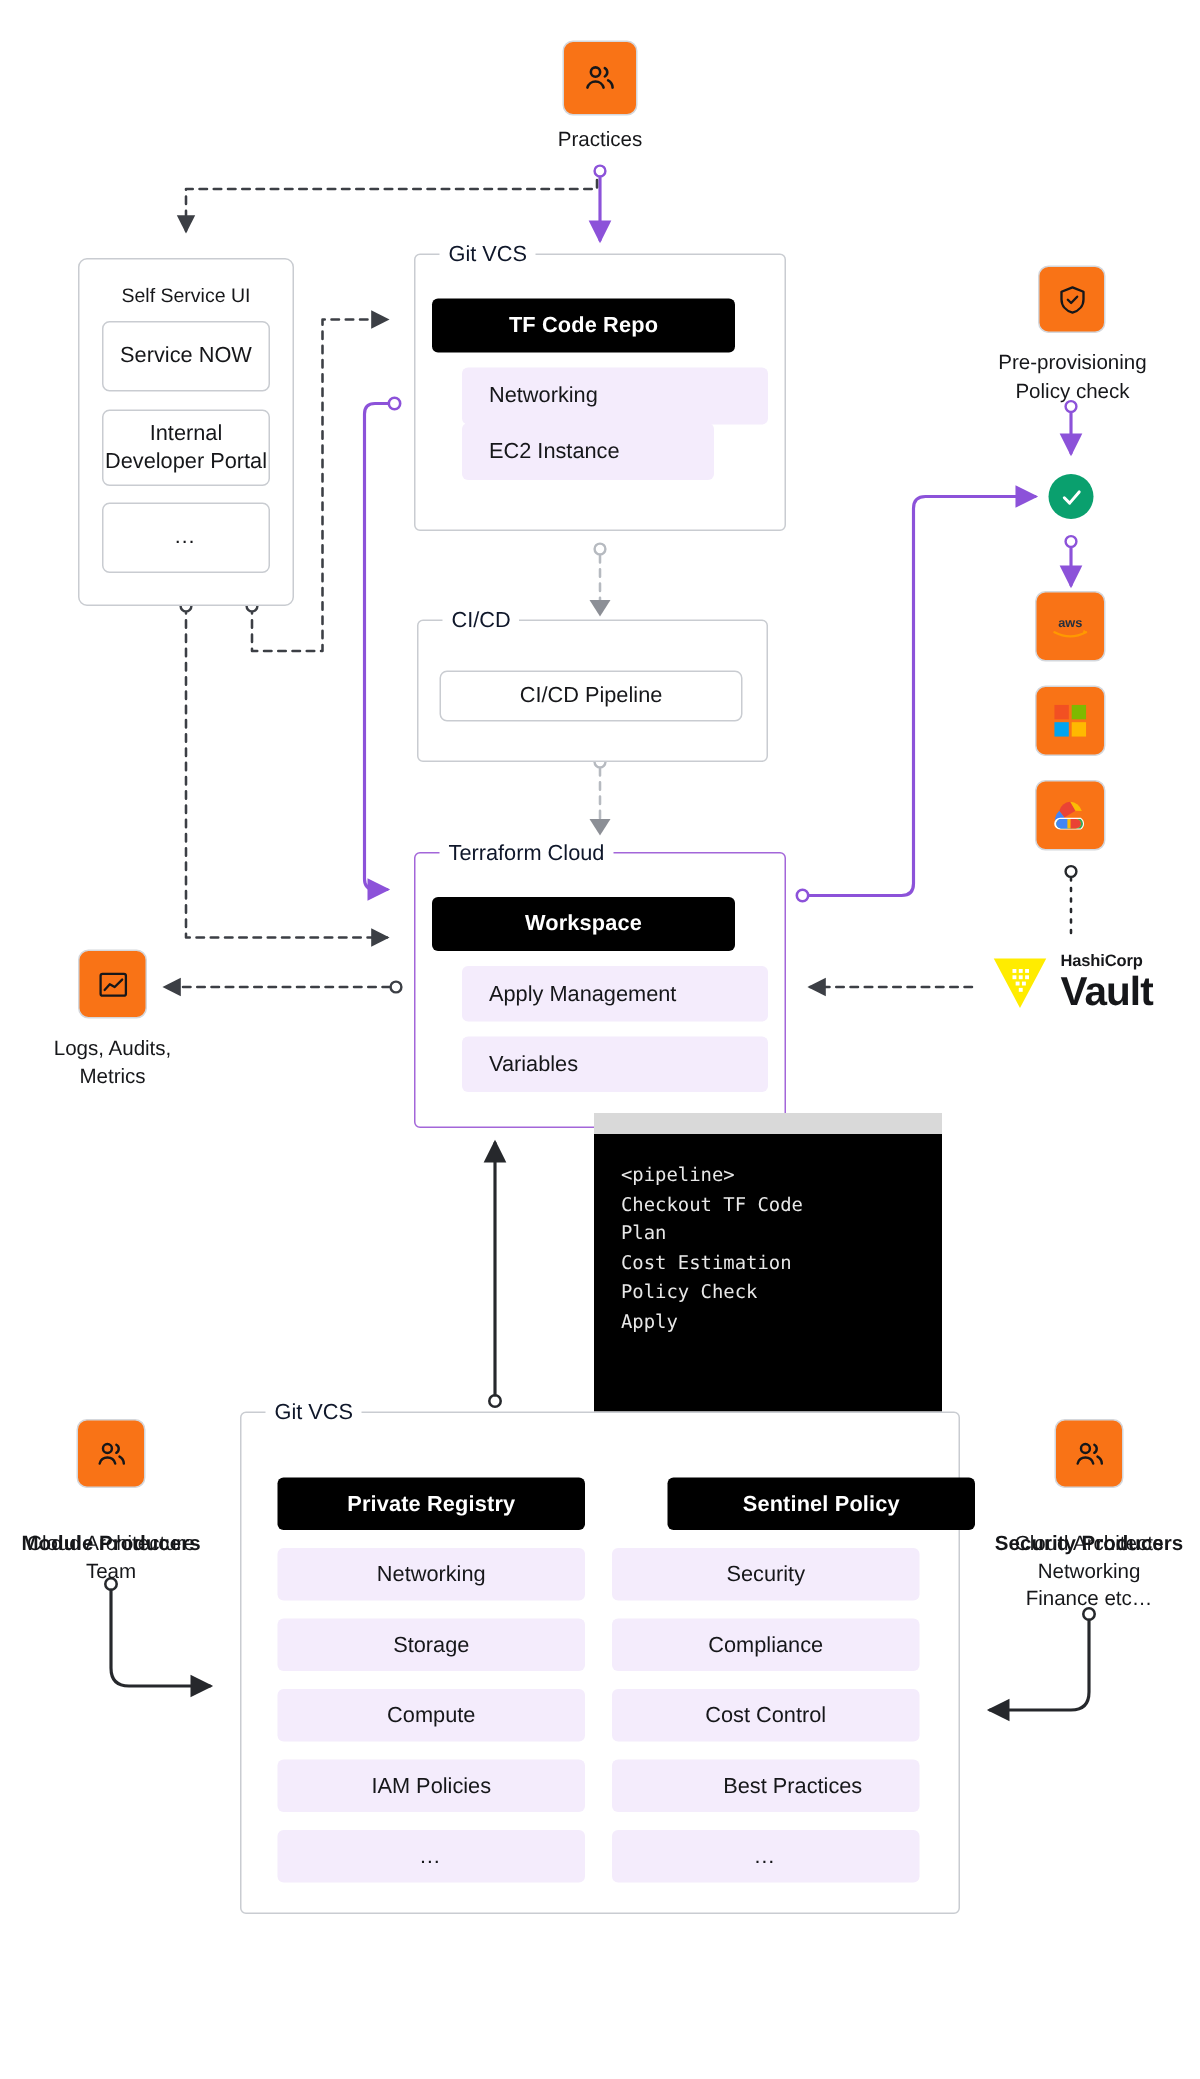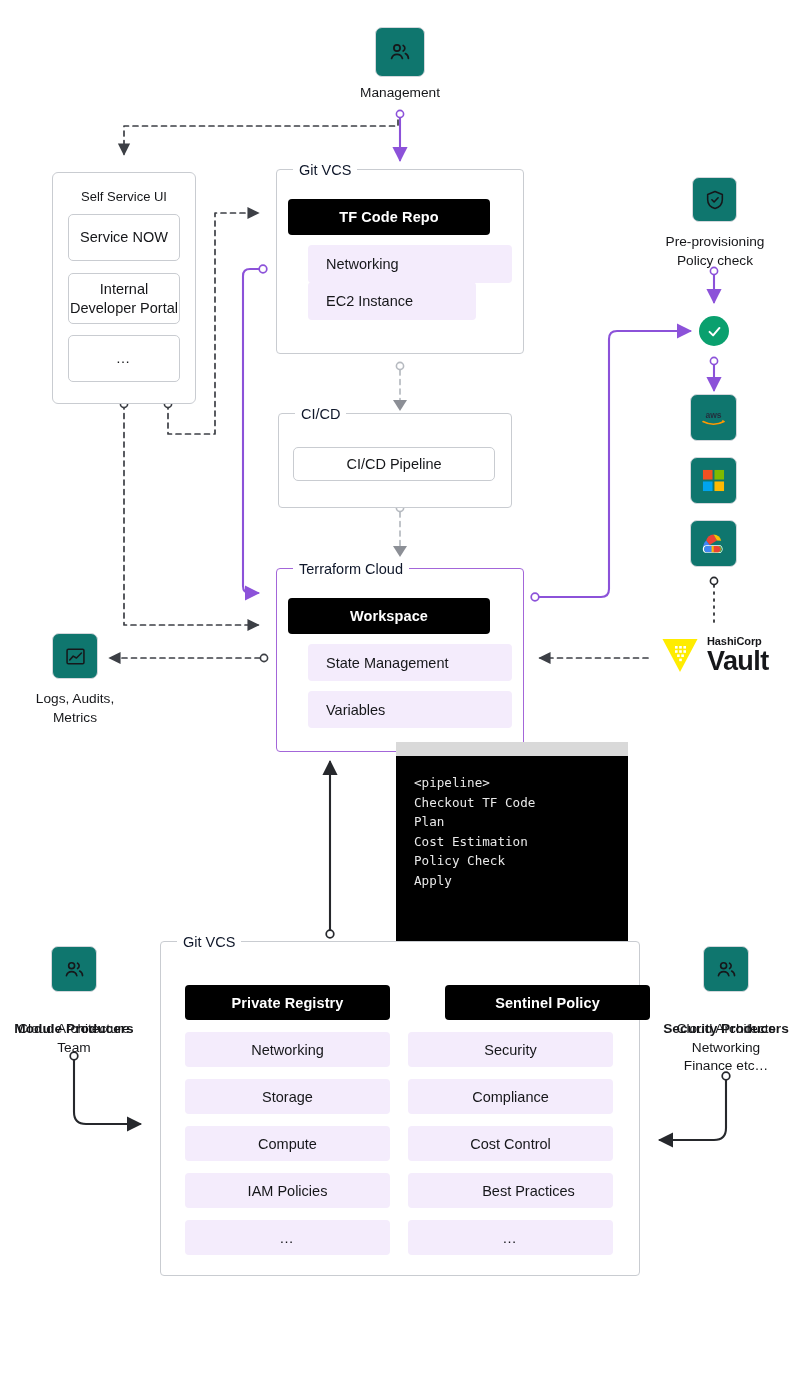--- a/index.html
+++ b/index.html
@@ -38,21 +38,21 @@
   
   .pill-lav{
     position:absolute;box-sizing:border-box;background:#f4ecfc;color:#16171a;
     border-radius:4px;display:flex;align-items:center;
     padding-left:18px;font-size:14.5px;
   }
   .pill-lav.center{justify-content:center;padding-left:0;}
 
   
   .tile{
-    position:absolute;box-sizing:border-box;background:#0f766e;
+    position:absolute;box-sizing:border-box;background:#f97316;
     border:1.3px solid #d4d7dc;border-radius:7px;
     display:flex;align-items:center;justify-content:center;text-align:center;
   }
   .caption{
     position:absolute;text-align:center;font-size:13.7px;line-height:18.5px;
     color:#16171a;white-space:pre-line;
   }
 
   
   .terminal{position:absolute;box-sizing:border-box;}
@@ -145,21 +145,21 @@
 </svg>
 
 <div class="tile" style="left:375px;top:27px;width:50px;height:50px;">
   <svg width="24" height="24" viewBox="0 0 24 24" fill="none" stroke="#16171a" stroke-width="1.7" stroke-linecap="round" stroke-linejoin="round">
     <circle cx="9" cy="8" r="3.1"></circle>
     <path d="M3.6 18.4a5.6 5.6 0 0 1 10.8 0"></path>
     <path d="M15.2 5.4a3.2 3.2 0 0 1 0 5.6"></path>
     <path d="M17.4 13.6a5.7 5.7 0 0 1 3 4.8"></path>
   </svg>
 </div>
-<div class="caption" style="left:330px;top:84px;width:140px;">Management</div>
+<div class="caption" style="left:330px;top:84px;width:140px;">Practices</div>
 
 <div class="card" style="left:52px;top:172px;width:144px;height:232px;display:block;border-radius:6px;">
   <div style="font-size:13px;padding-top:14px;">Self Service UI</div>
 </div>
 <div class="card" style="left:68px;top:214px;width:112px;height:47px;">
   <span>Service NOW</span>
 </div>
 <div class="card" style="left:68px;top:273px;width:112px;height:51px;white-space:pre-line;">
   <span>Internal
 Developer Portal</span>
@@ -188,21 +188,21 @@
   <span>CI/CD Pipeline</span>
 </div>
 
 <div class="group purple" style="left:276px;top:568px;width:248px;height:184px;">
   <span class="group-title">Terraform Cloud</span>
 </div>
 <div class="pill-black" style="left:288px;top:598px;width:202px;height:36px;">
   <span>Workspace</span>
 </div>
 <div class="pill-lav" style="left:308px;top:644px;width:204px;height:37px;">
-  <span>State Management</span>
+  <span>Apply Management</span>
 </div>
 <div class="pill-lav" style="left:308px;top:691px;width:204px;height:37px;">
   <span>Variables</span>
 </div>
 
 <div class="terminal" style="left:396px;top:742px;width:232px;height:164px;">
   <div class="terminal-bar"></div>
   <div class="terminal-body" style="height:150px;">&lt;pipeline&gt;
 Checkout TF Code
 Plan

